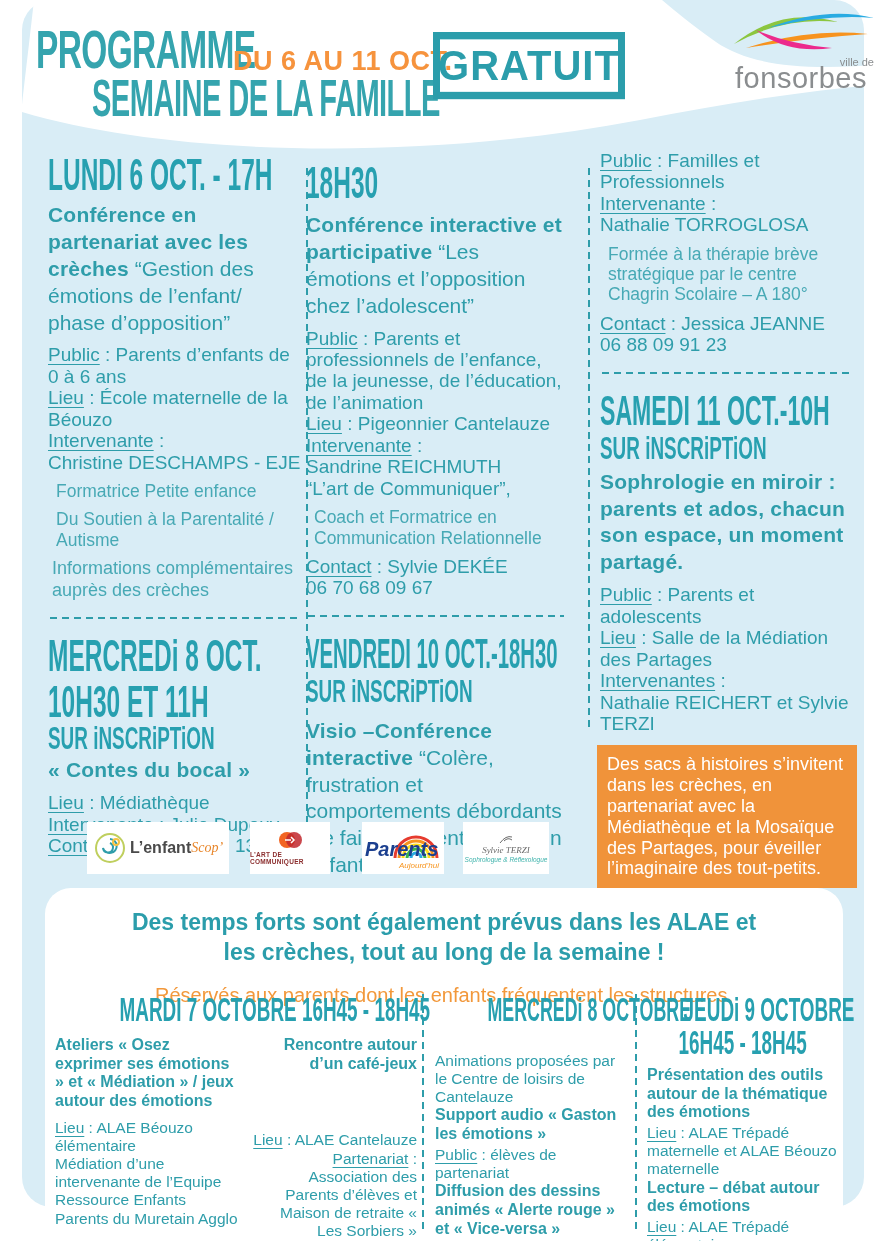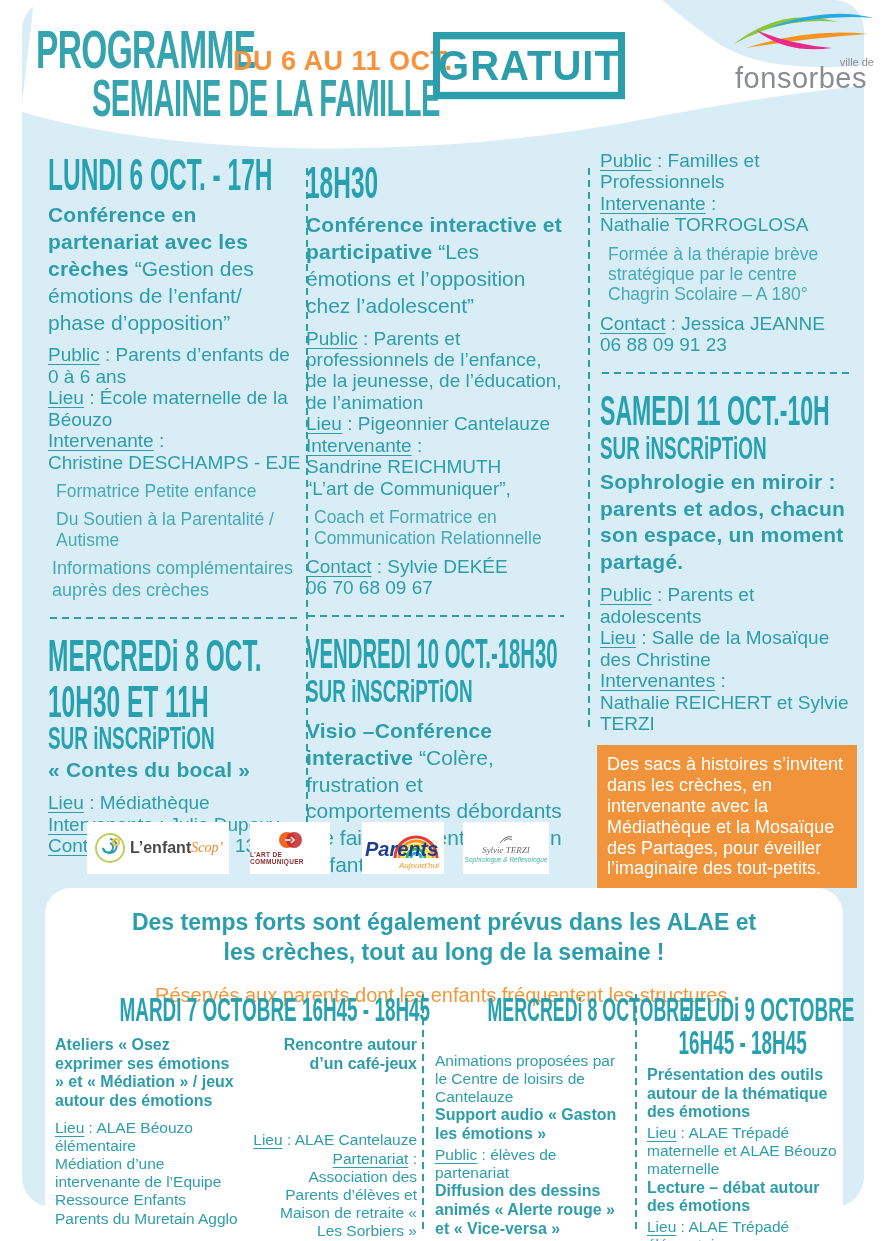--- a/index.html
+++ b/index.html
@@ -168,28 +168,28 @@
   <hr class="hr-dash">
 
   <div class="disp" style="height:45px;">
     <span style="font-size:35px;transform:scale(0.66,1.22);">SAMEDI 11 OCT.-10H</span>
   </div>
   <div class="disp" style="height:36px;">
     <span style="font-size:27px;transform:scale(0.7,1.15);">SUR iNSCRiPTiON</span>
   </div>
   <p class="intro" style="margin-top:2px;"><span class="b">Sophrologie en miroir : parents et ados, chacun son espace, un moment partagé.</span></p>
   <p class="field"><span class="lbl">Public</span><span> : Parents et adolescents</span></p>
-  <p class="field"><span class="lbl">Lieu</span><span> : Salle de la Mosaïque des Christine</span></p>
+  <p class="field"><span class="lbl">Lieu</span><span> : Salle de la Médiation des Partages</span></p>
   <p class="field"><span class="lbl">Intervenantes</span><span> :</span></p>
   <p class="field">Nathalie REICHERT et Sylvie TERZI</p>
   <p class="lite">Sophrologues</p>
   <p class="field">Contact : 05 34 47 59 62</p>
 </div>
 
-<div class="orange-box">Des sacs à histoires s’invitent dans les crèches, en intervenante avec la Médiathèque et la Mosaïque des Partages, pour éveiller l’imaginaire des tout-petits.</div>
+<div class="orange-box">Des sacs à histoires s’invitent dans les crèches, en partenariat avec la Médiathèque et la Mosaïque des Partages, pour éveiller l’imaginaire des tout-petits.</div>
 
 <div class="logo-box" style="left:87px;width:142px;">
   <svg width="34" height="34" viewBox="0 0 34 34">
     <circle cx="17" cy="17" r="14" fill="none" stroke="#BFCF5E" stroke-width="2"></circle>
     <path d="M17 8 A7 7 0 1 1 10 17 A5 5 0 1 0 17 12" fill="none" stroke="#2E9DAA" stroke-width="2"></path>
     <circle cx="23" cy="11" r="3" fill="none" stroke="#F7C242" stroke-width="2"></circle>
   </svg>
   <span style="color:#4a4a4a;font-weight:700;font-size:16px;margin-left:3px;">L’enfant</span>
   <span style="color:#E8862B;font-style:italic;font-size:14px;font-family:'Liberation Serif',serif;">Scop’</span>
 </div>

